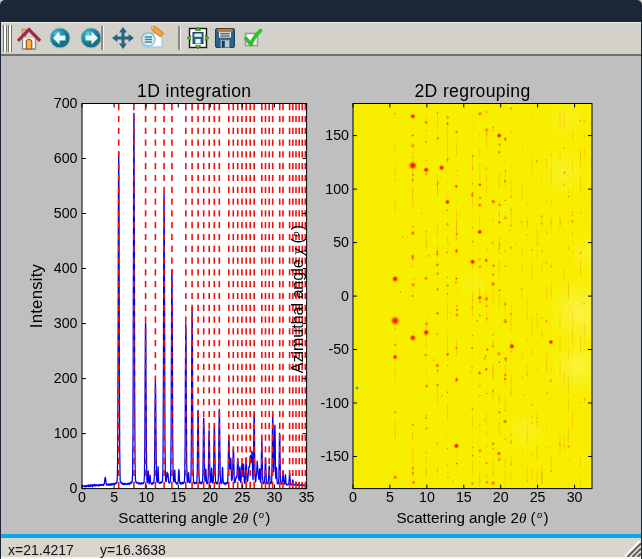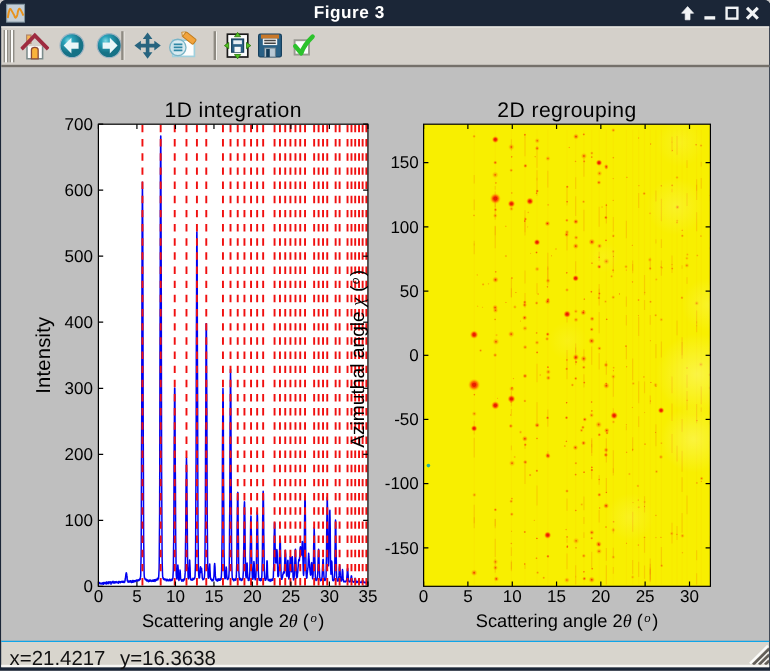--- a/index.html
+++ b/index.html
@@ -1,40 +1,22 @@
 <!DOCTYPE html>
 <html><head><meta charset="utf-8"><style>
 html,body{margin:0;padding:0;width:642px;height:559px;overflow:hidden;background:#cacaca;font-family:"Liberation Sans",sans-serif;}
 #win{position:absolute;left:0;top:0;width:642px;height:559px;background:#1b2637;border-radius:5px 5px 0 0;}
 #tb{position:absolute;left:0;top:0;width:642px;height:22px;background:#1b2637;border-radius:5px 5px 0 0;}
 #toolbar{position:absolute;left:1px;top:22px;width:640px;height:31px;background:#d4d0ca;border-top:1px solid #edebe6;border-bottom:2px solid #74706a;z-index:3;}
 #canvas{position:absolute;left:1px;top:54px;width:640px;height:480px;background:#bfbfbf;}
-#status{position:absolute;left:1px;top:534px;width:640px;height:19px;background:#d8d5cd;border-top:1px solid #0ea5e9;border-bottom:2px solid #f8f7f4;color:#111;font-size:17px;}
+#status{position:absolute;left:1px;top:534px;width:640px;height:19px;background:#d8d5cd;border-top:4px solid #0ea5e9;border-bottom:2px solid #f8f7f4;color:#111;font-size:14px;}
 #status span{position:absolute;top:4px;}
 </style></head>
 <body>
 <div id="win">
-<div id="tb">
-<svg style="position:absolute;left:5px;top:3px" width="16" height="16" viewBox="0 0 16 16">
-<rect x="0.5" y="0.5" width="15" height="15" fill="#c4ced6" stroke="#7e929e"></rect>
-<path d="M1.5 12 Q2.8 2.5 4.2 5 T7 10 Q8.2 14 9.5 9 Q10.5 2.5 12 5 T14.5 10" fill="none" stroke="#e8921c" stroke-width="1.6"></path>
-</svg>
-<div style="position:absolute;left:0;top:3px;width:582px;text-align:center;font-weight:bold;font-size:14.3px;color:#fff;letter-spacing:0.45px">Figure 3</div>
-<svg style="position:absolute;left:564px;top:2px" width="74" height="18" viewBox="0 0 74 18">
-<g stroke="#f2f4f6" fill="#f2f4f6">
-<path d="M9 3.5 L14 9 L11 9 L11 14.5 L7 14.5 L7 9 L4 9 Z" stroke-width="0.6"></path>
-<rect x="23" y="11.5" width="9" height="2.8" stroke="none"></rect>
-<rect x="41.5" y="4.5" width="9" height="9" fill="none" stroke-width="2"></rect>
-<g stroke-width="2.6">
-            <line x1="58.5" y1="4.5" x2="67.5" y2="13.5"></line>
-            <line x1="67.5" y1="4.5" x2="58.5" y2="13.5"></line>
-          </g>
-</g>
-</svg>
-</div>
 <div id="toolbar">
       <div style="position:absolute;left:2px;top:2px;width:2px;height:27px;background:#fbfbf9;border-left:1px solid #76726a;border-right:1px solid #76726a"></div>
       <div style="position:absolute;left:7px;top:2px;width:2px;height:27px;background:#fbfbf9;border-left:1px solid #76726a;border-right:1px solid #76726a"></div>
       <svg style="position:absolute;left:16px;top:3px" width="24" height="24" viewBox="0 0 24 24">
 <rect x="5.2" y="3.2" width="3.6" height="7" fill="#f9b854" stroke="#b0856a" stroke-width="1"></rect>
 <path d="M3 13.5 L12 4.5 L21 13.5 L12 22.5 Z" fill="none"></path>
 <path d="M5.5 12.5 L5.5 23 L18.5 23 L18.5 12.5" fill="#fcfcfc" stroke="#7c8c8c" stroke-width="1.3"></path>
 <path d="M2 13.8 L12 3.6 L22 13.8" fill="none" stroke="#9e2b40" stroke-width="3.2" stroke-linecap="square"></path>
 <path d="M9.2 23 L9.2 15.5 Q9.2 13.5 12 13.5 Q14.8 13.5 14.8 15.5 L14.8 23 Z" fill="#f9b33c" stroke="#8c4a36" stroke-width="1.1"></path>
 </svg>

